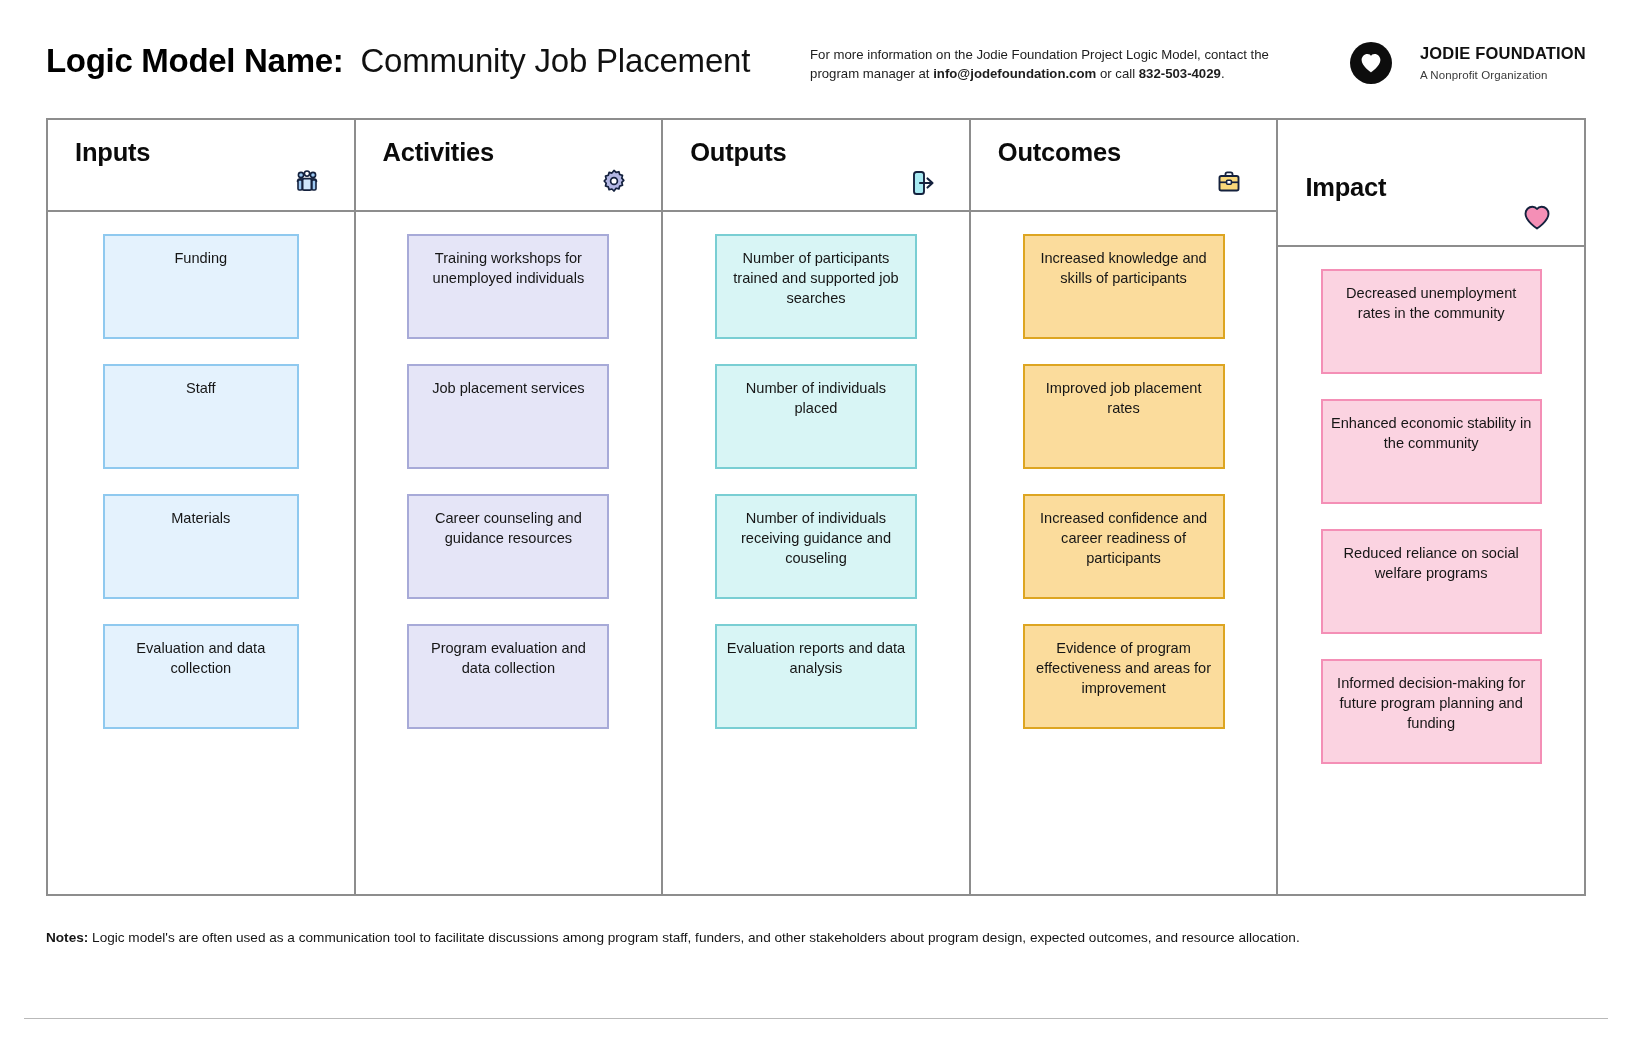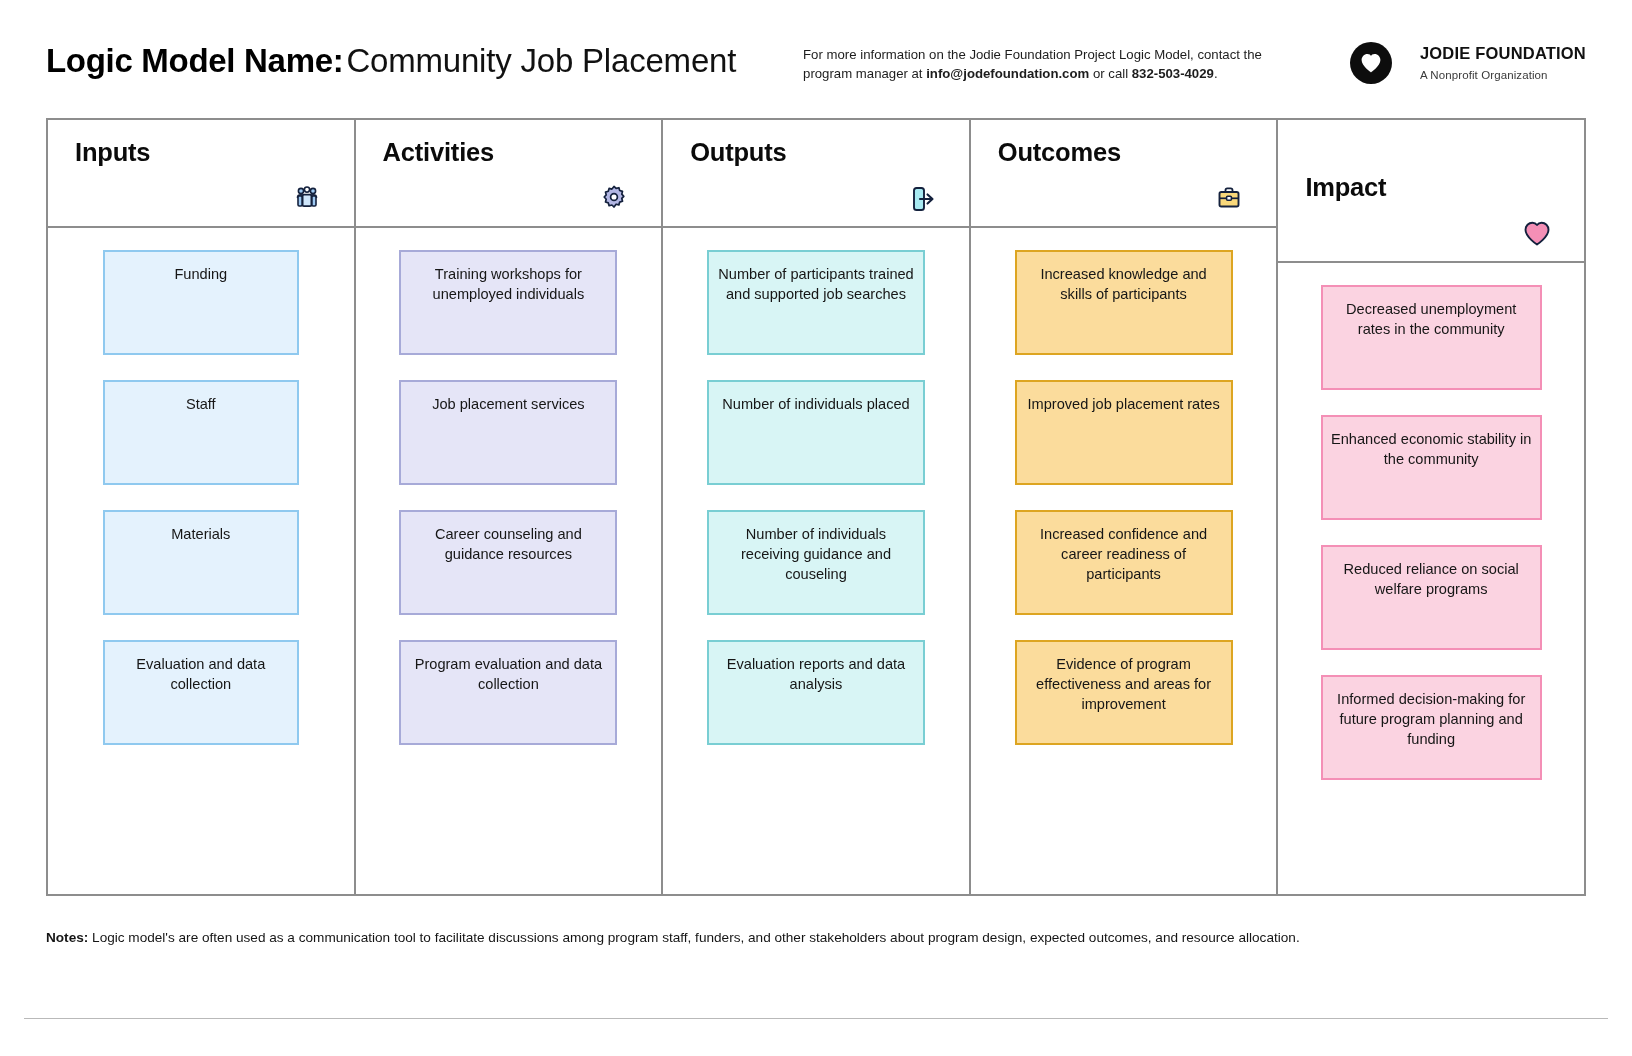--- a/index.html
+++ b/index.html
@@ -15,21 +15,21 @@
 
   
   .header {
     position: absolute;
     left: 46px; top: 36px; right: 46px;
     height: 64px;
     display: flex;
     align-items: flex-start;
     justify-content: space-between;
   }
-  .title-block { display: flex; align-items: flex-start; white-space: nowrap; padding-top: 6px; }
+  .title-block { display: flex; align-items: flex-start; white-space: nowrap; padding-top: 6px; gap: 14px; }
   .title-strong {
     font-size: 33px; font-weight: bold; letter-spacing: -0.3px; color: #000;
   }
   .title-rest {
     font-size: 33px; font-weight: normal; letter-spacing: -0.2px; color: #111; margin-left: 3px;
   }
 
   .contact {
     font-size: 13.2px; line-height: 1.42; color: #1d1d1d;
     width: 520px; margin-left: 40px; padding-top: 10px;
@@ -64,21 +64,21 @@
   }
   .col {
     flex: 1 1 0;
     display: flex; flex-direction: column;
     border-right: 2px solid #8d8d8d;
     min-width: 0;
   }
   .col:last-child { border-right: none; margin-top: 35px; }
 
   .col-head {
-    height: 108px;
+    height: 92px;
     border-bottom: 2px solid #8d8d8d;
     position: relative;
     flex: none;
   }
   .col-head-label {
     position: absolute; left: 27px; top: 18px;
     font-size: 25.5px; font-weight: bold; letter-spacing: -0.2px; color: #0b0b0b;
   }
   .col-head-icon {
     position: absolute; right: 30px; bottom: 10px;
@@ -87,21 +87,21 @@
   }
 
   .col-body {
     flex: 1 1 auto;
     padding: 22px 0 0 0;
     display: flex; flex-direction: column; align-items: center;
     gap: 25px;
   }
 
   .card {
-    width: 218px; height: 105px;
+    width: 202px; height: 105px;
     border-width: 2px; border-style: solid;
     padding: 12px 8px 6px 8px;
     text-align: center;
     font-size: 14.6px;
     line-height: 1.38;
     color: #161616;
     display: block;
     flex: none;
   }
 

